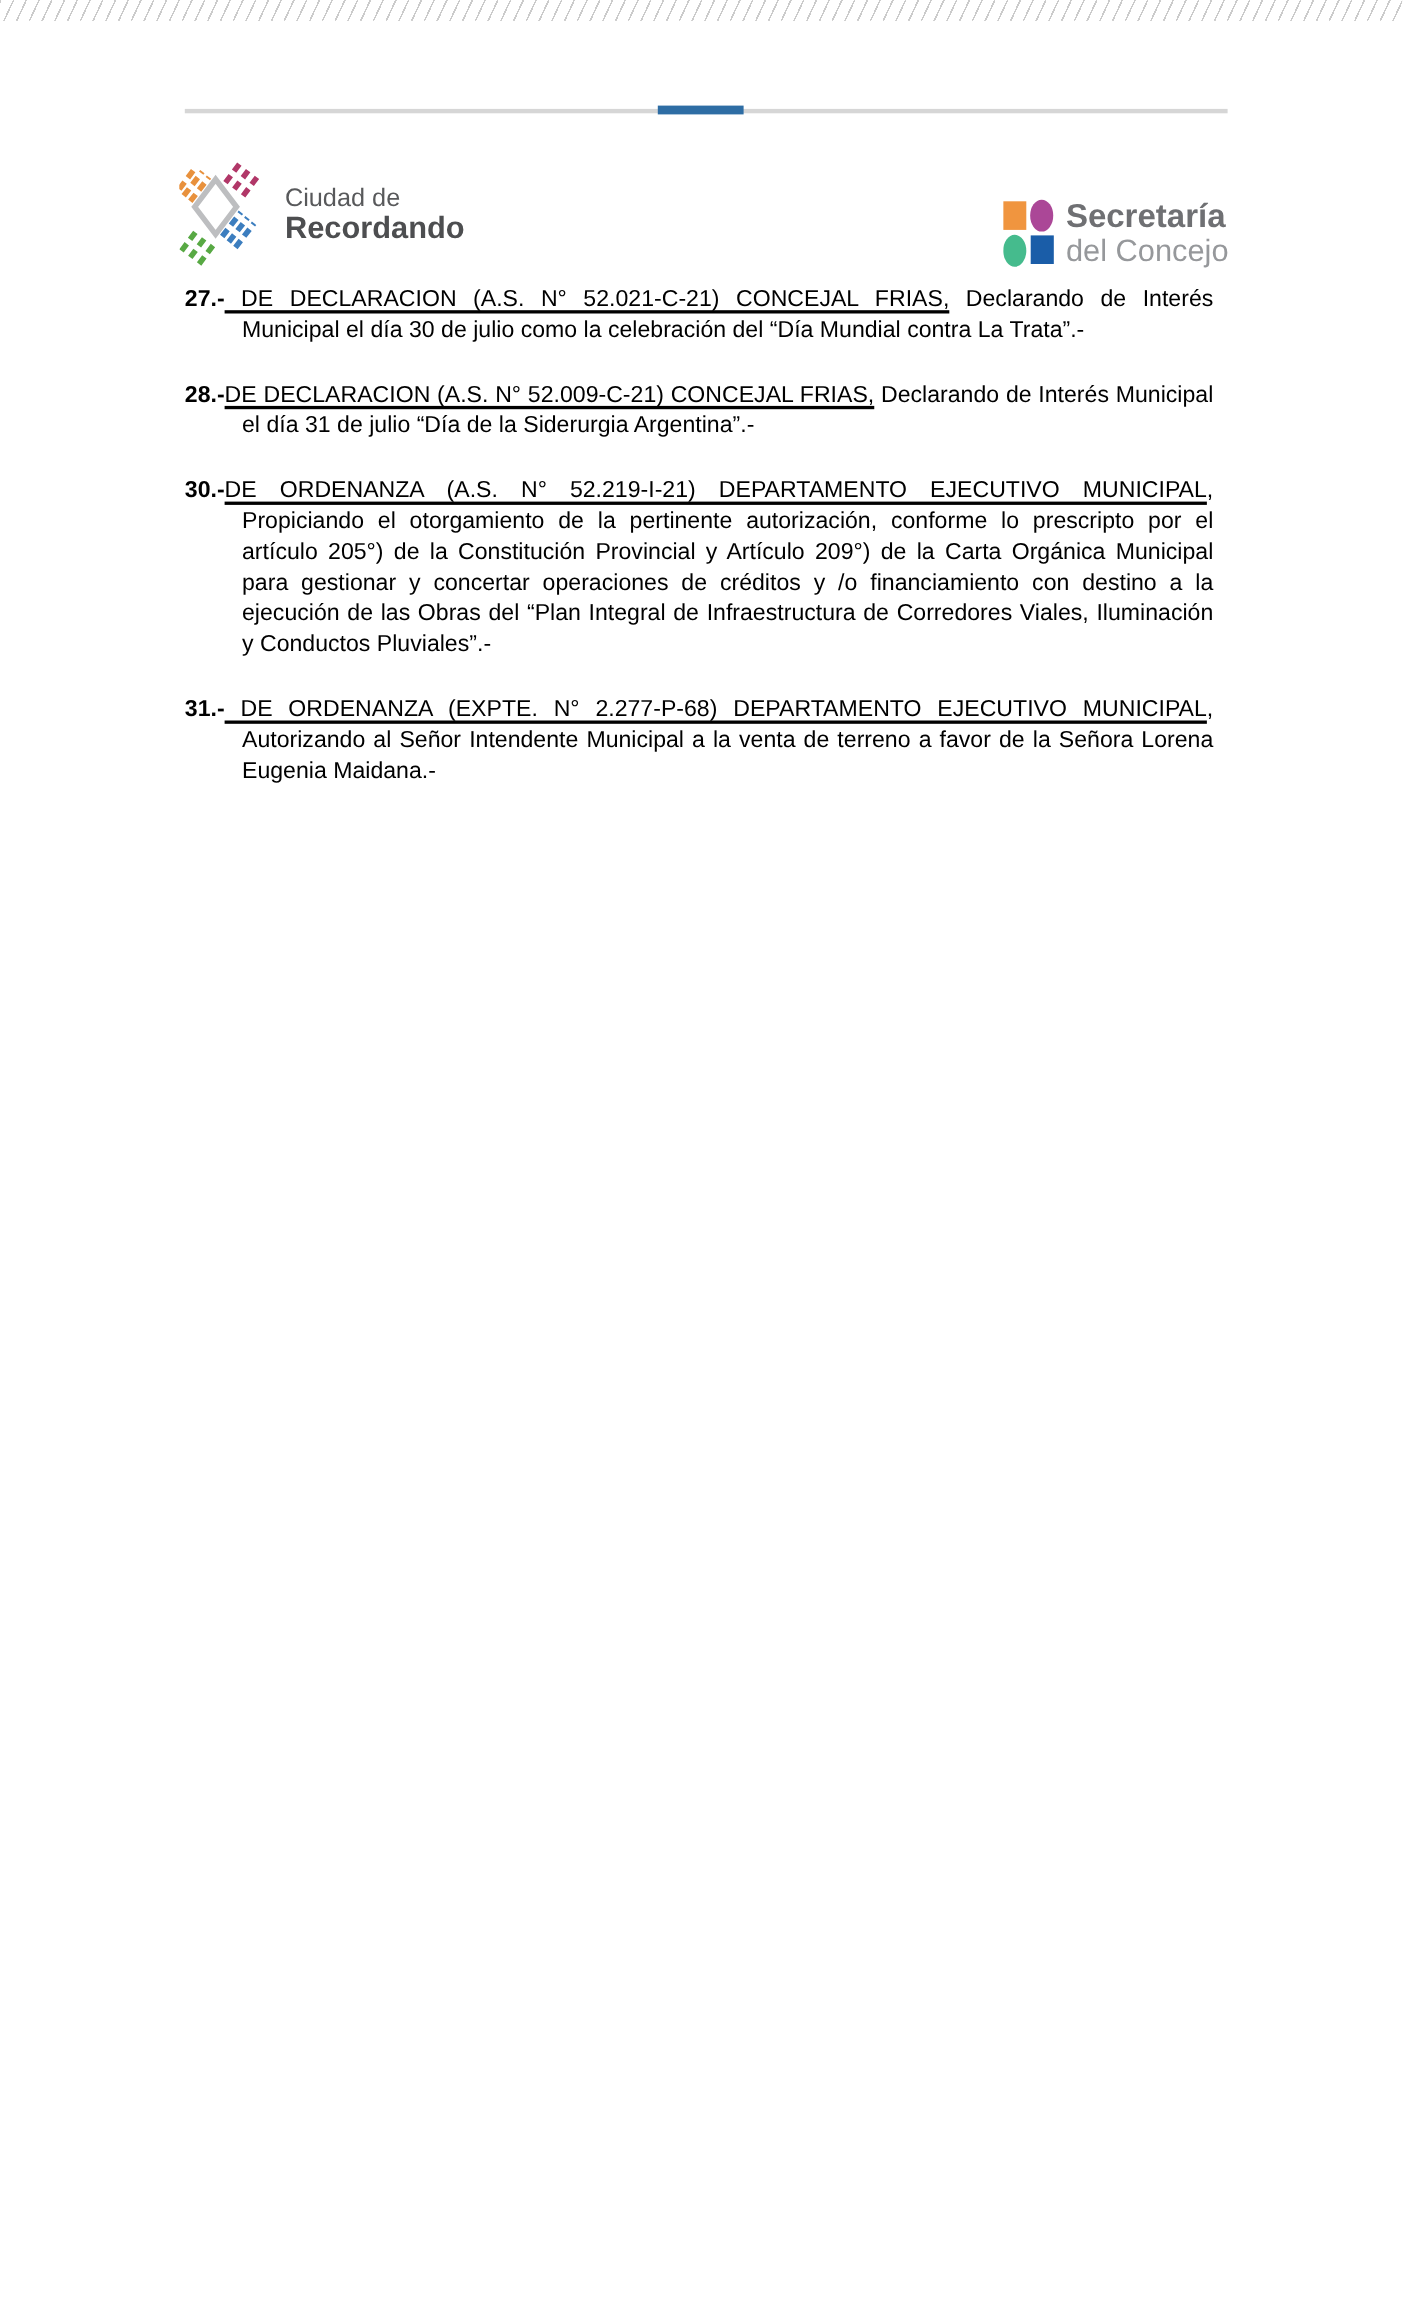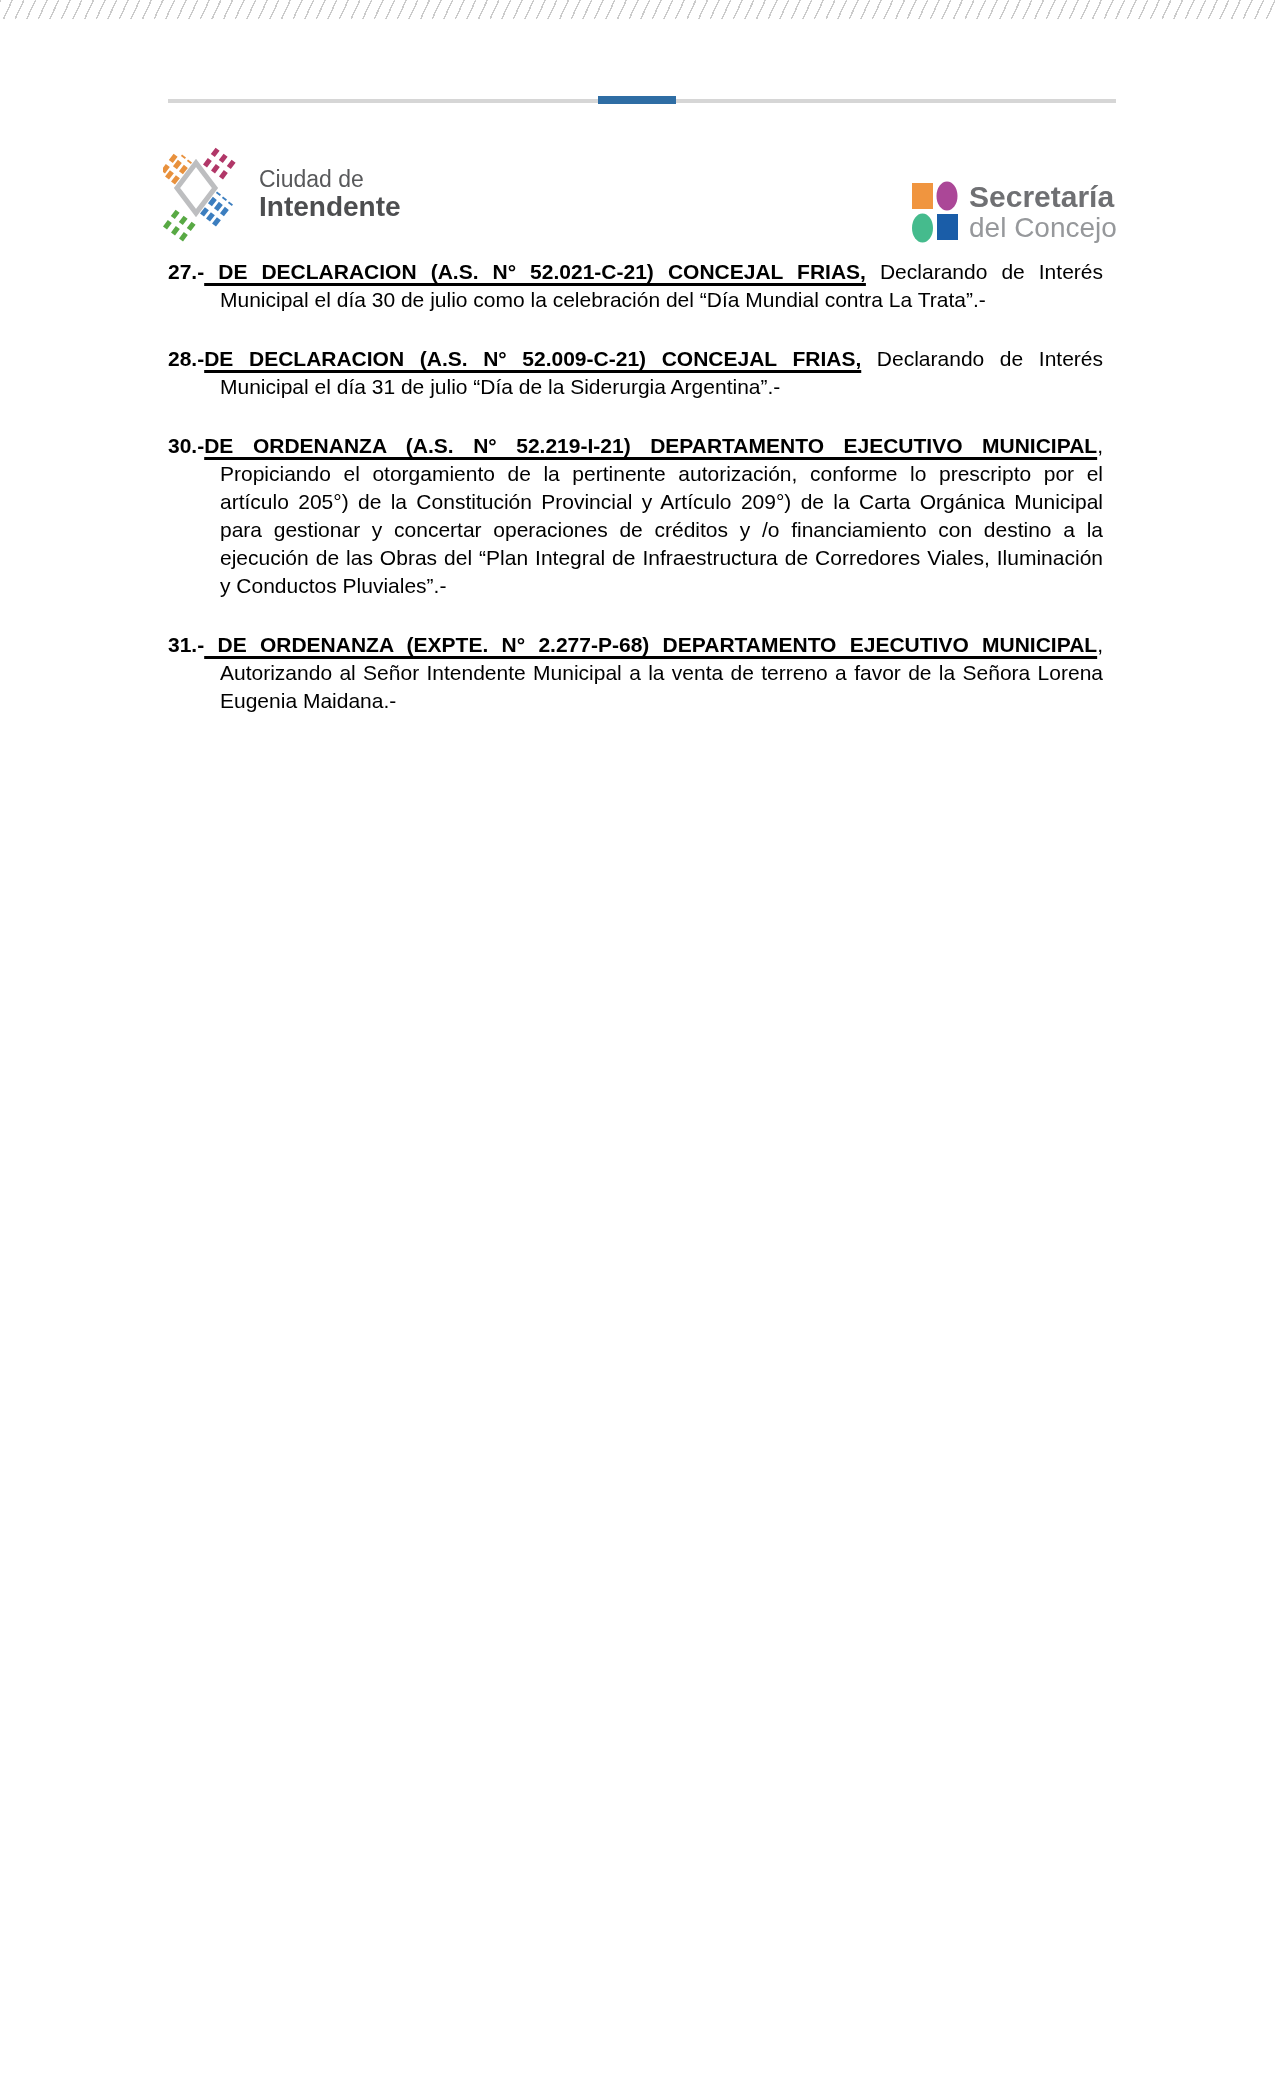--- a/index.html
+++ b/index.html
@@ -64,21 +64,21 @@
     text-align: justify;
   }
   .content p {
     margin: 0 0 31px 0;
     padding-left: 52px;
     text-indent: -52px;
   }
   .content p.gap-lg { margin-top: 68px; }
   .num { font-weight: bold; }
   .head {
-    font-weight: bold;
+    font-weight: normal;
     text-decoration: underline;
     text-decoration-thickness: 2.5px;
     text-underline-offset: 4px;
   }
 </style>
 </head>
 <body>
 
 <div class="page">
 
@@ -108,21 +108,21 @@
         <g stroke-dasharray="8 5" stroke="#3c7ebf">
           <line x1="39" y1="77" x2="56" y2="55"></line>
           <line x1="45" y1="82" x2="62" y2="60"></line>
           <line x1="51" y1="87" x2="68" y2="65"></line>
         </g>
         <polygon points="14,50 33,25 52,50 33,75" stroke="#bdbec0"></polygon>
       </g>
     </svg>
     <div class="words">
       <div class="l1">Ciudad de</div>
-      <div class="l2">Intendente</div>
+      <div class="l2">Recordando</div>
     </div>
   </div>
 
   <div class="logo-right">
     <svg class="mark" viewBox="0 0 48 62">
       <rect x="0" y="2" width="21" height="26" fill="#f0953f"></rect>
       <ellipse cx="35" cy="15" rx="10.5" ry="14.5" fill="#ab4797"></ellipse>
       <ellipse cx="10.5" cy="47" rx="10.5" ry="14.5" fill="#45bb8d"></ellipse>
       <rect x="25" y="33" width="21" height="26" fill="#1a5da8"></rect>
     </svg>

